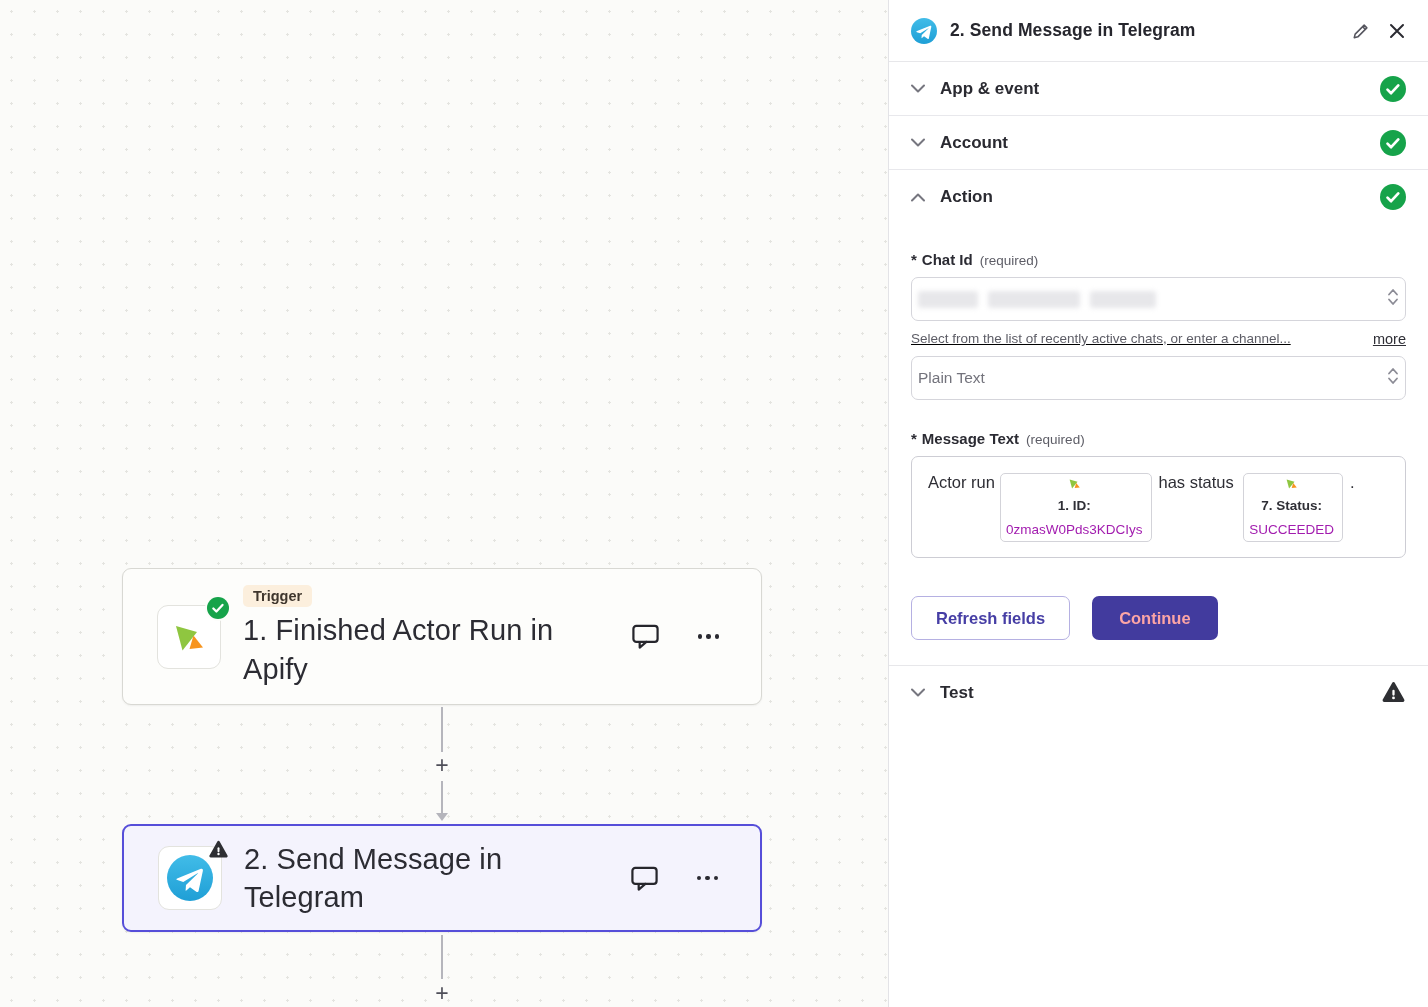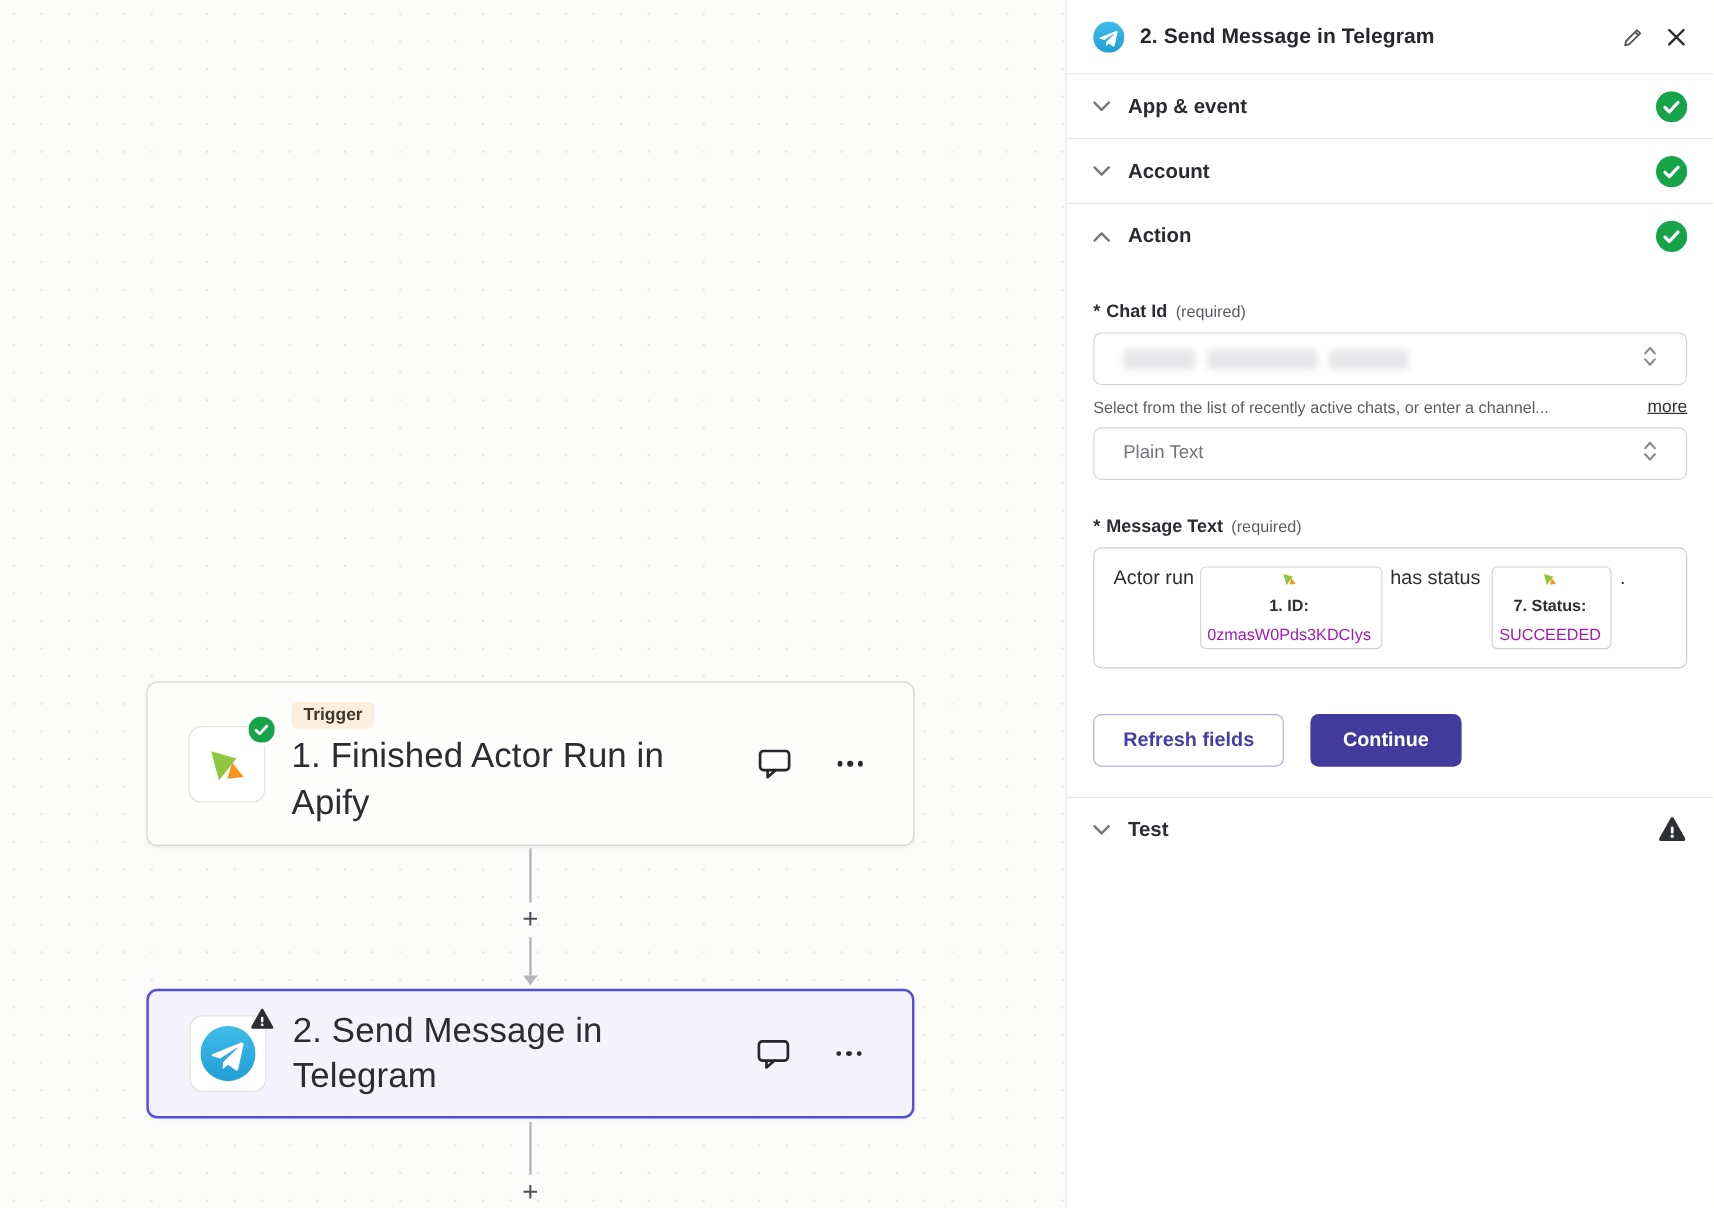--- a/index.html
+++ b/index.html
@@ -65,46 +65,46 @@
   .section-label { font-size:17px; font-weight:700; color:#2a2a31; margin-left:13px; }
   .section-status { margin-left:auto; display:flex; align-items:center; }
   .section-status svg { display:block; }
 
   .action-body { padding:27px 22px 0 22px; }
   .field-label { font-size:15px; font-weight:700; color:#2b2b33; }
   .star { margin-right:5px; font-weight:700; color:#2b2b33; }
   .req { font-weight:400; font-size:13.5px; color:#5d5d66; margin-left:7px; }
 
   .select { margin-top:9px; height:44px; border:1px solid #d5d5db; border-radius:7px; background:#fff;
-    display:flex; align-items:center; padding:0 24px; cursor:pointer; }
+    display:flex; align-items:center; padding:0 6px; cursor:pointer; }
   .select .stepper { margin-left:auto; }
   .select-value { font-size:15.5px; color:#73737c; }
   .redacted { display:flex; align-items:center; gap:10px; }
   .redacted i { display:block; height:17px; background:#e7e7ea; border-radius:3px; filter:blur(2.5px); }
   .redacted i:nth-child(1){ width:60px; } .redacted i:nth-child(2){ width:92px; } .redacted i:nth-child(3){ width:66px; }
 
-  .helper-row { margin-top:10px; display:flex; align-items:flex-end; }
+  .helper-row { margin-top:10px; display:flex; align-items:flex-start;text-decoration:underline; }
   .helper-text { font-size:13.5px; color:#5d5d66; }
   .more-link { margin-left:auto; font-size:14.5px; color:#2f2f36; text-decoration:underline; cursor:pointer; }
 
   .lab-2 { margin-top:28px; }
   .lab-3 { margin-top:30px; }
 
   .message-box { margin-top:9px; min-height:89px; border:1px solid #cdcdd4; border-radius:7px;
     padding:11px 16px 13px; font-size:16.5px; color:#2e2e35; line-height:1.75; cursor:text; background:#fff; }
   .pill { display:inline-flex; align-items:center; gap:6px; border:1px solid #d3d3d9; background:#fff;
     border-radius:5px; padding:2px 8px 2px 5px; font-size:13.5px; vertical-align:-3px; margin:0 7px 2px 5px; line-height:1.35; cursor:grab;flex-direction:column; }
   .pill .pill-label { font-weight:700; color:#2f2f36; white-space:nowrap; }
   .pill .pill-val { color:#a21caf; white-space:nowrap; }
   .pill svg { flex:0 0 15px; }
 
   .btn-row { margin-top:38px; display:flex; gap:22px; }
   .btn { height:44px; border-radius:7px; font-size:16.5px; font-weight:700; cursor:pointer; font-family:inherit; }
   .btn-outline { background:#fff; border:1px solid #b5b0e2; color:#463ea5; padding:0 24px; }
-  .btn-primary { background:#423b9e; border:none; color:#ffffff; padding:0 27px; }
+  .btn-primary { background:#423b9e; border:none; color:#fca5a5; padding:0 27px; }
 </style>
 </head>
 <body>
 
 <svg width="0" height="0" style="position:absolute">
   <defs>
     <linearGradient id="tgGrad" x1="0" y1="0" x2="0" y2="1">
       <stop offset="0" stop-color="#41bce8"></stop>
         <stop offset="1" stop-color="#1f9fd6"></stop>
     </linearGradient>

